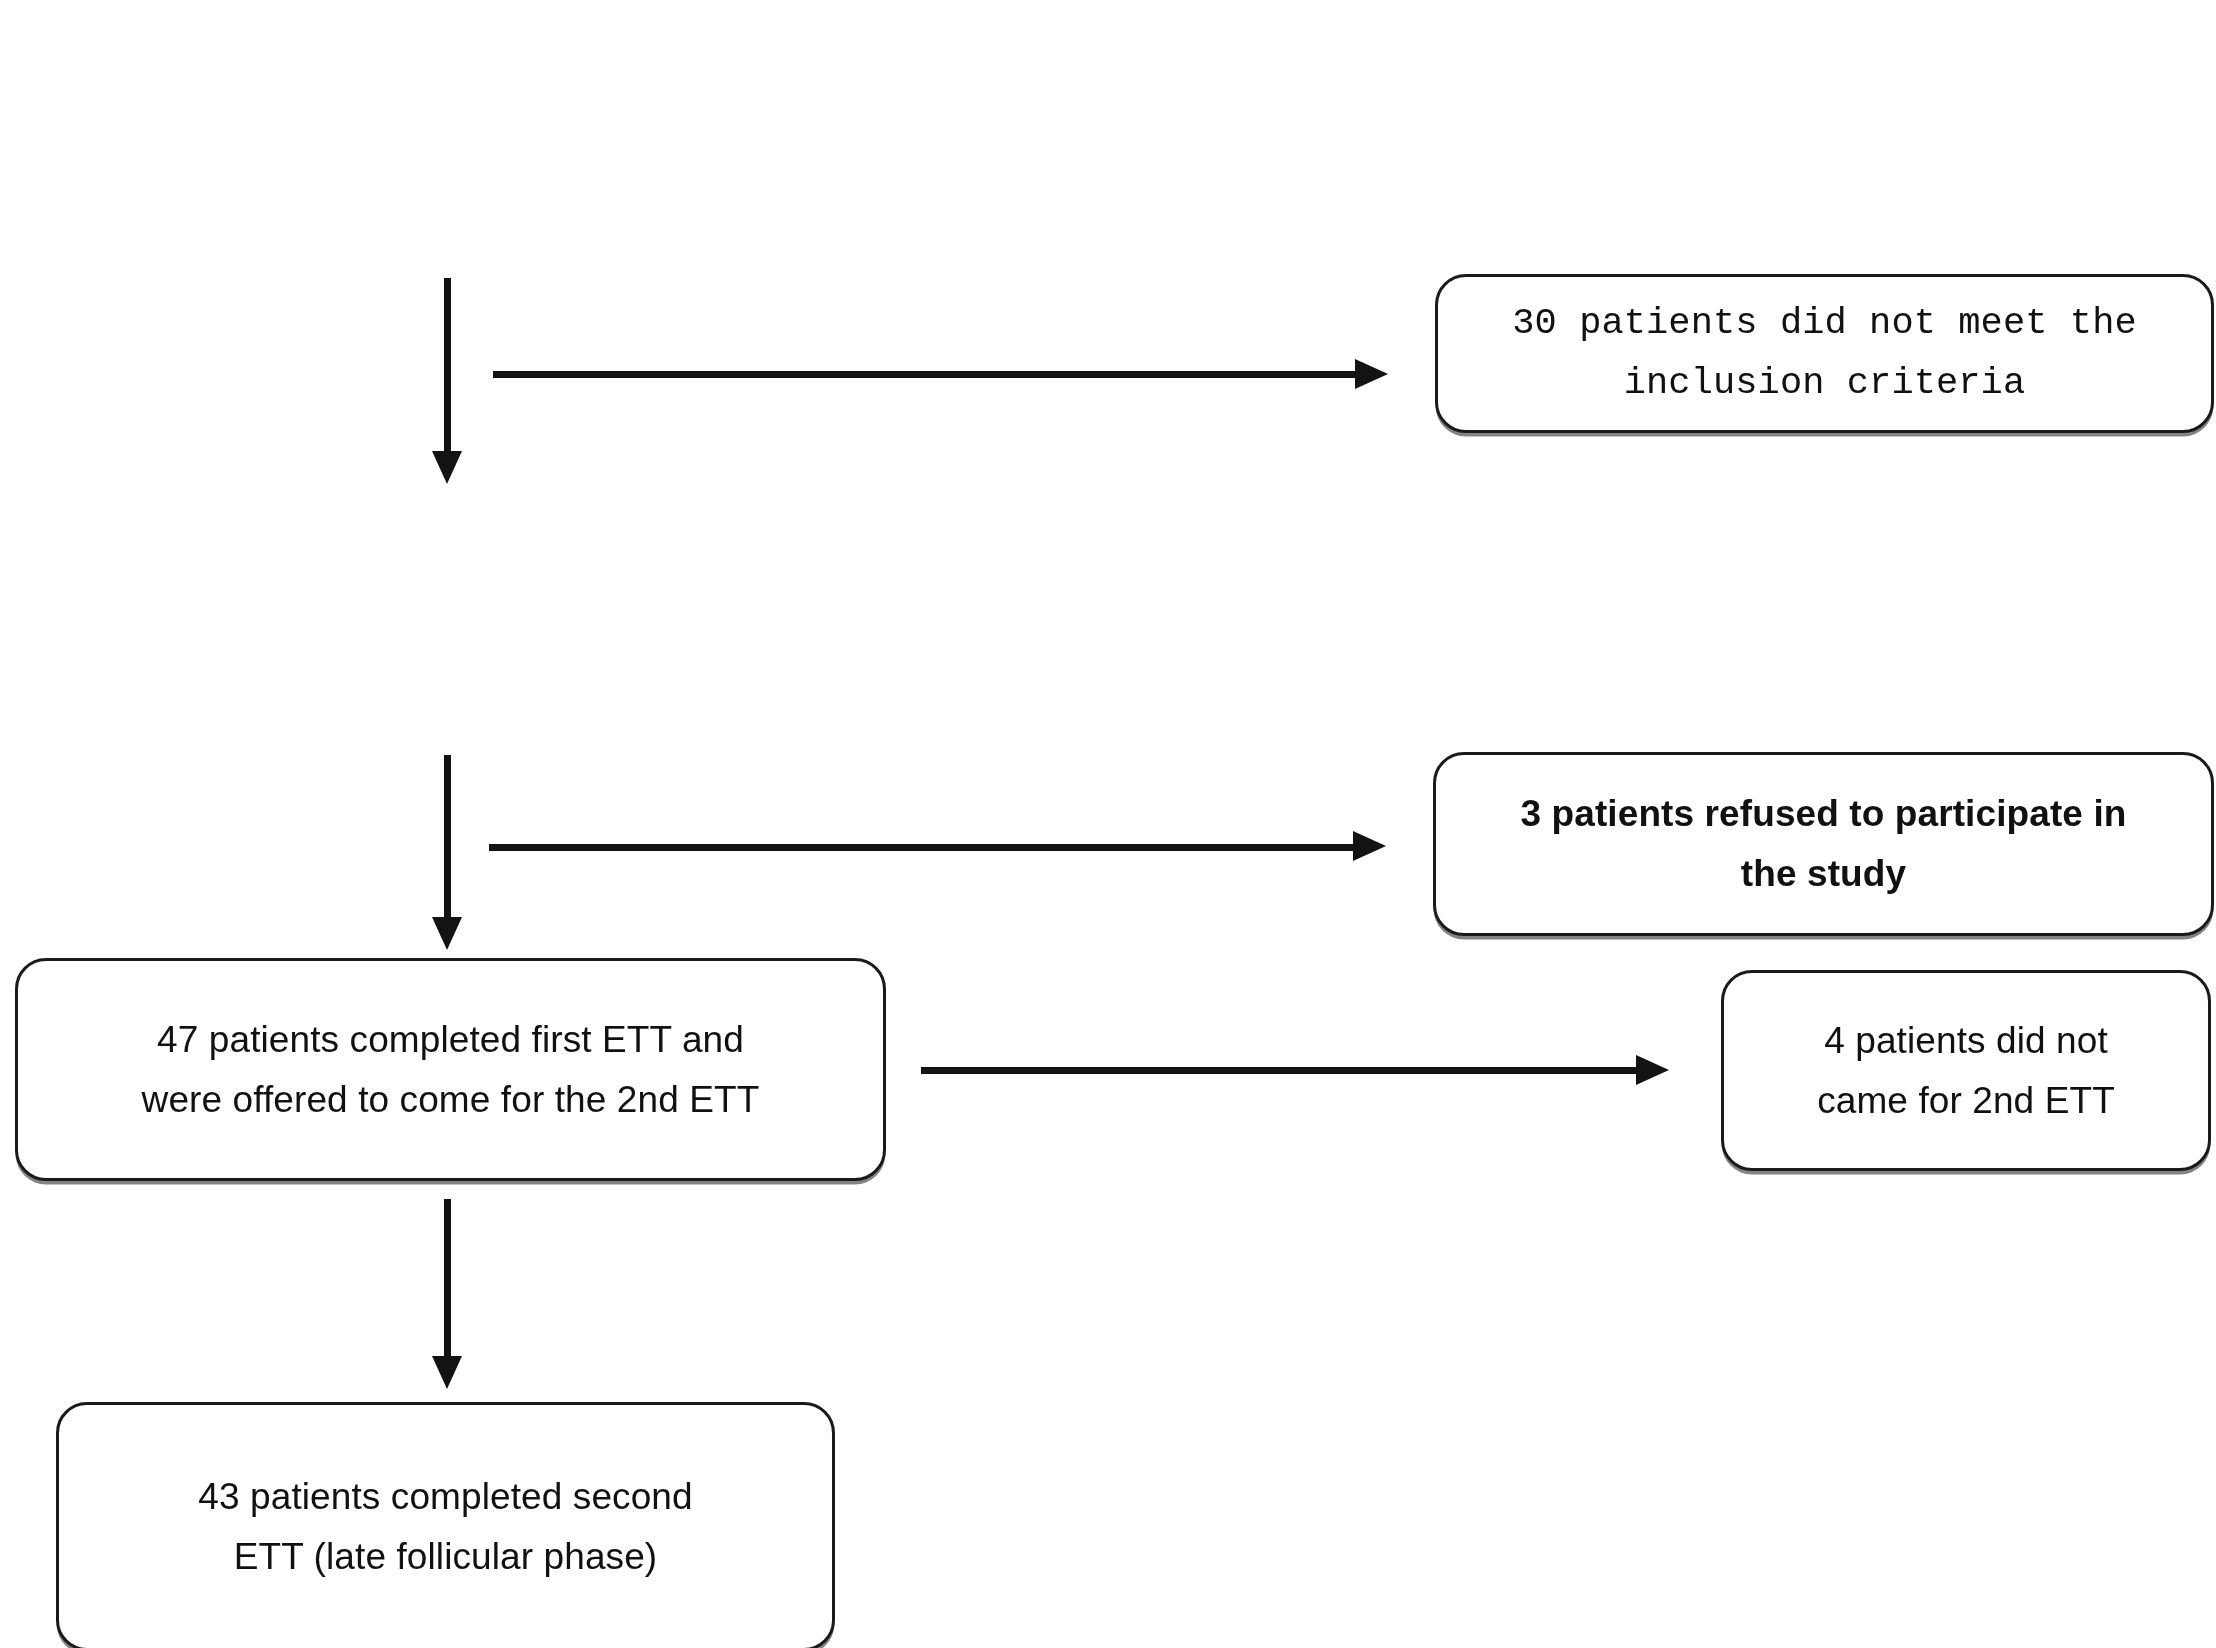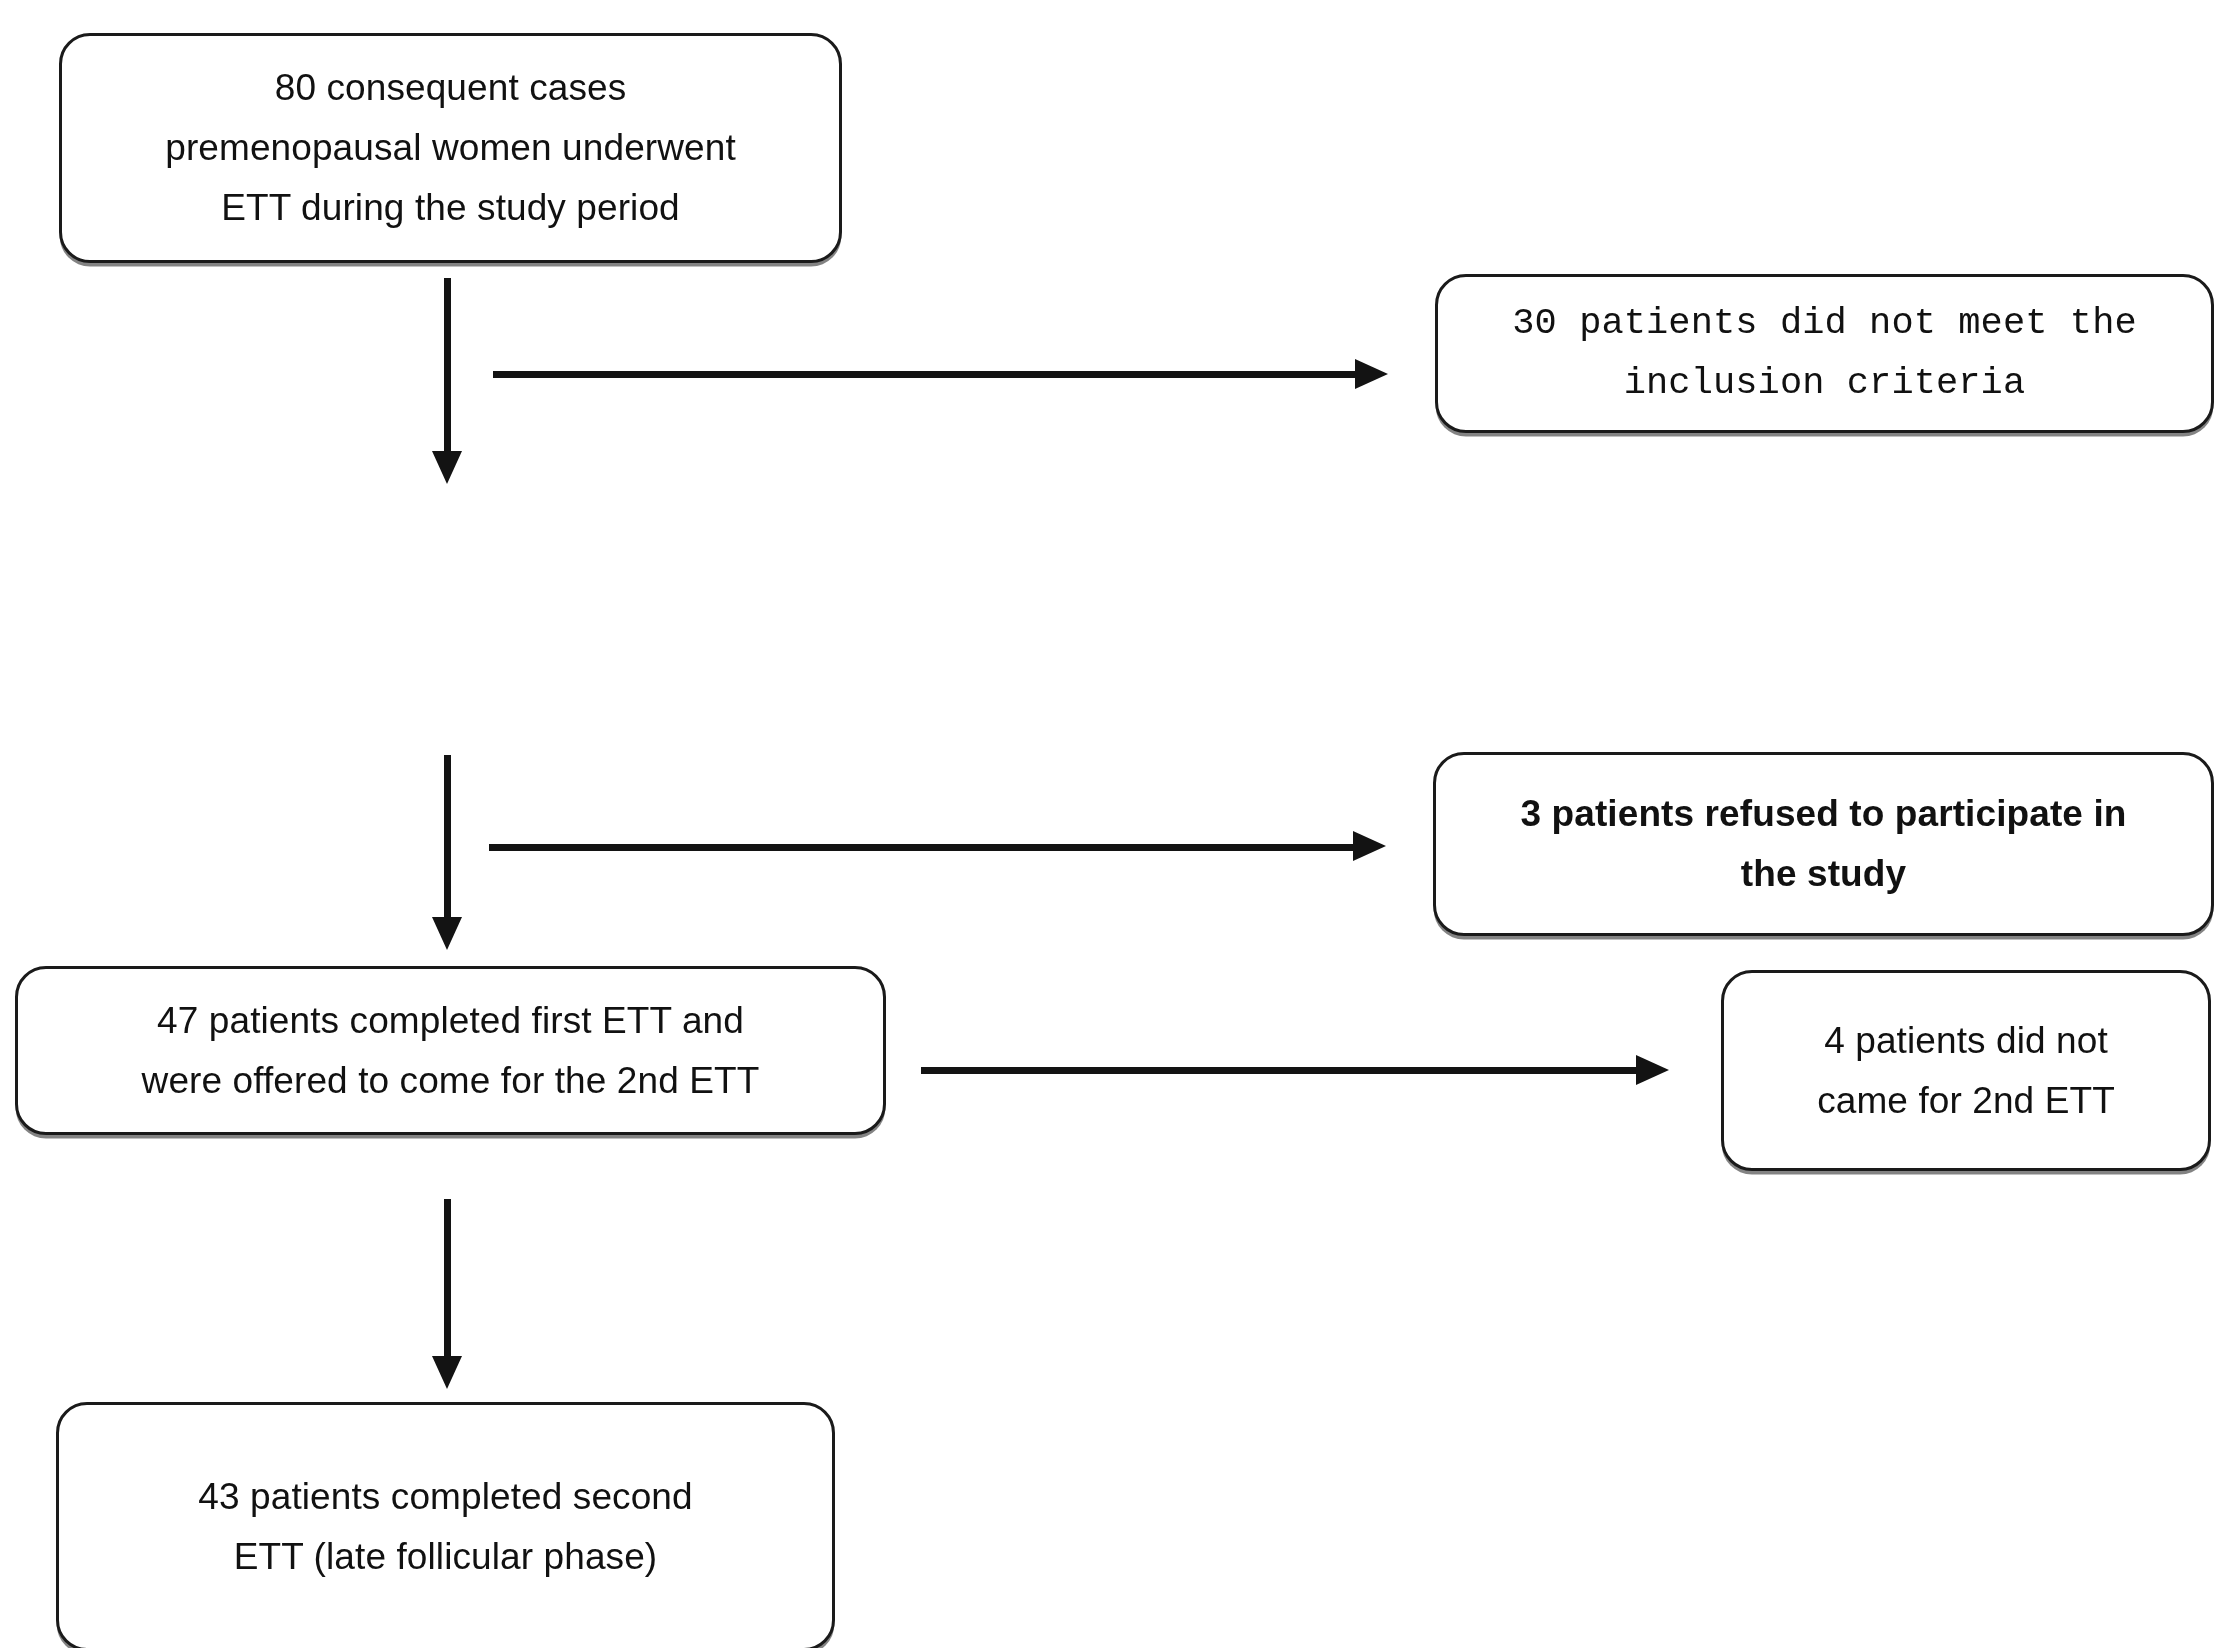--- a/index.html
+++ b/index.html
@@ -38,21 +38,21 @@
     white-space: pre-line;
     padding: 0 15.4px;
     box-sizing: border-box;
   }
 
   
   #node-enrolled      { left: 59px;  top: 33px;   width: 783px; height: 230px; }
   #node-excluded      { left: 1435px; top: 274px;  width: 779px; height: 159px; font-family: Liberation Mono, monospace; }
   #node-eligible      { left: 56px;   top: 485px;  width: 783px; height: 253px; }
   #node-refused       { left: 1433px; top: 752px; width: 781px; height: 184px; font-weight: bold; }
-  #node-first-ett     { left: 15px;   top: 958px; width: 871px; height: 169px; margin-top: 8px; }
+  #node-first-ett     { left: 15px;   top: 958px; width: 871px; height: 223px; }
   #node-no-second     { left: 1721px; top: 970px; width: 490px;  height: 201px; }
   #node-second-ett    { left: 56px;   top: 1402px; width: 779px; height: 249px; }
 
   
   .v-line {
     position: absolute;
     width: 6.5px;
     background: #131313;
   }
   .h-line {
@@ -95,25 +95,20 @@
   #conn-h2 .arrow-right{ left: 1353px; top: 831px; }
   
   #conn-h3 .h-line     { left: 921px; top: 1067px; width: 717px; }
   #conn-h3 .arrow-right{ left: 1636px; top: 1055px; }
 </style>
 </head>
 <body>
 
 <div id="canvas">
 
-  <div class="node" id="node-enrolled">
-    <span class="node-text">80 consequent cases
-premenopausal women underwent
-ETT   during the study period</span>
-  </div>
 
   <div class="node" id="node-excluded">
     <span class="node-text">30 patients did not meet the
 inclusion criteria</span>
   </div>
 
 
   <div class="node" id="node-refused">
     <span class="node-text">3 patients refused to participate in
 the study</span>

